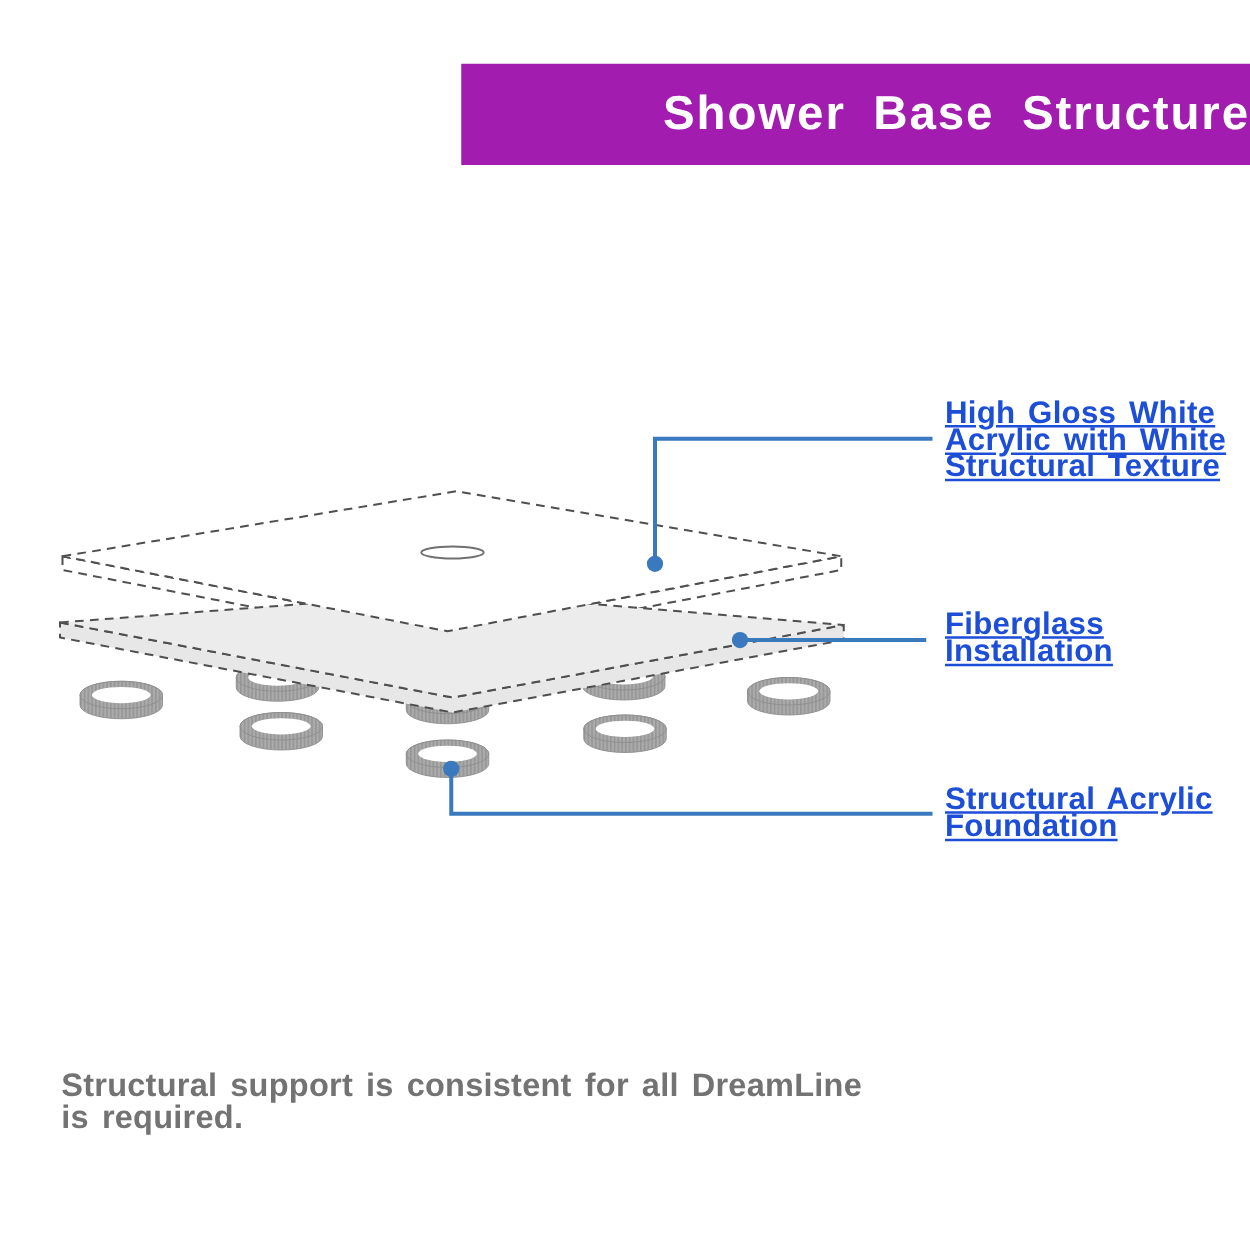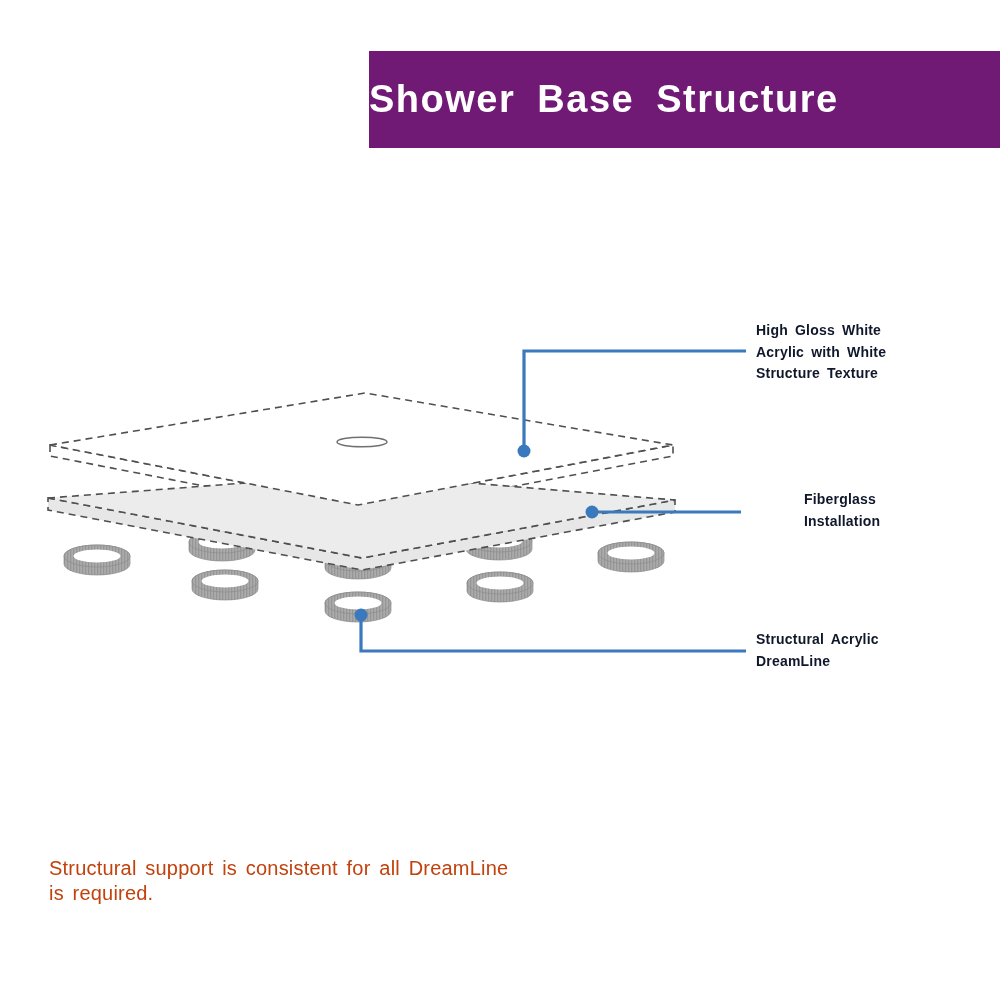--- a/index.html
+++ b/index.html
@@ -1,38 +1,38 @@
 <!DOCTYPE html>
 <html><head>
 <meta charset="utf-8">
 <style>
   html,body{margin:0;padding:0;background:#ffffff;}
   .canvas{
     position:relative;width:1000px;height:1000px;background:#ffffff;overflow:hidden;
     font-family:"Liberation Sans", sans-serif;
   }
   .banner{
-    position:absolute;left:369px;top:51px;width:631px;height:97px;
-    background:#701a75;display:flex;align-items:center;justify-content:flex-start;
+    position:absolute;left:369px;top:51px;width:631px;height:81px;
+    background:#a21caf;display:flex;align-items:center;justify-content:flex-end;
   }
   .banner-title{
     color:#ffffff;font-size:38px;font-weight:700;letter-spacing:1.5px;word-spacing:10px;
     white-space:nowrap;
   }
   .diagram-svg{position:absolute;left:0;top:0;width:1000px;height:1000px;}
   .callout{
-    position:absolute;color:#0f172a;font-weight:700;font-size:14px;line-height:21.5px;
-    letter-spacing:0.2px;word-spacing:3px;white-space:nowrap;
+    position:absolute;color:#1d4ed8;font-weight:700;font-size:25px;line-height:21.5px;
+    letter-spacing:0.2px;word-spacing:3px;white-space:nowrap;text-decoration:underline;
   }
   .co1{left:756px;top:320px;}
-  .co2{left:756px;top:489px;margin-left:48px;}
+  .co2{left:756px;top:489px;}
   .co3{left:756px;top:629px;}
   .footer{
-    position:absolute;left:49px;top:856px;color:#c2410c;font-weight:400;
-    font-size:20px;line-height:25px;letter-spacing:0.2px;word-spacing:3px;white-space:nowrap;
+    position:absolute;left:49px;top:856px;color:#737373;font-weight:700;
+    font-size:26px;line-height:25px;letter-spacing:0.2px;word-spacing:3px;white-space:nowrap;
   }
 </style>
 </head>
 <body>
 
 <div class="canvas">
 
   <div class="banner">
     <span class="banner-title">Shower Base Structure</span>
   </div>
@@ -110,29 +110,29 @@
     <g fill="#3A79BE">
       <circle cx="524" cy="451" r="6.5"></circle>
       <circle cx="592" cy="512" r="6.5"></circle>
       <circle cx="361" cy="615" r="6.5"></circle>
     </g>
   </svg>
 
   <div class="callout co1">
     <div>High Gloss White</div>
     <div>Acrylic with White</div>
-    <div>Structure Texture</div>
+    <div>Structural Texture</div>
   </div>
   <div class="callout co2">
     <div>Fiberglass</div>
     <div>Installation</div>
   </div>
   <div class="callout co3">
     <div>Structural Acrylic</div>
-    <div>DreamLine</div>
+    <div>Foundation</div>
   </div>
 
   <div class="footer">
     <div>Structural support is consistent for all DreamLine</div>
     <div>is required.</div>
   </div>
 
 </div>
 
 </body></html>

